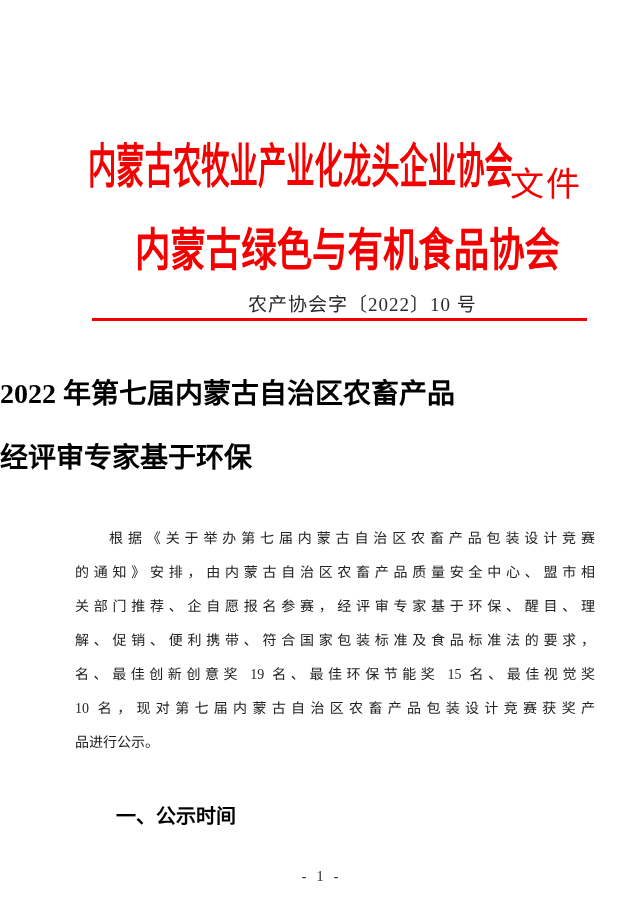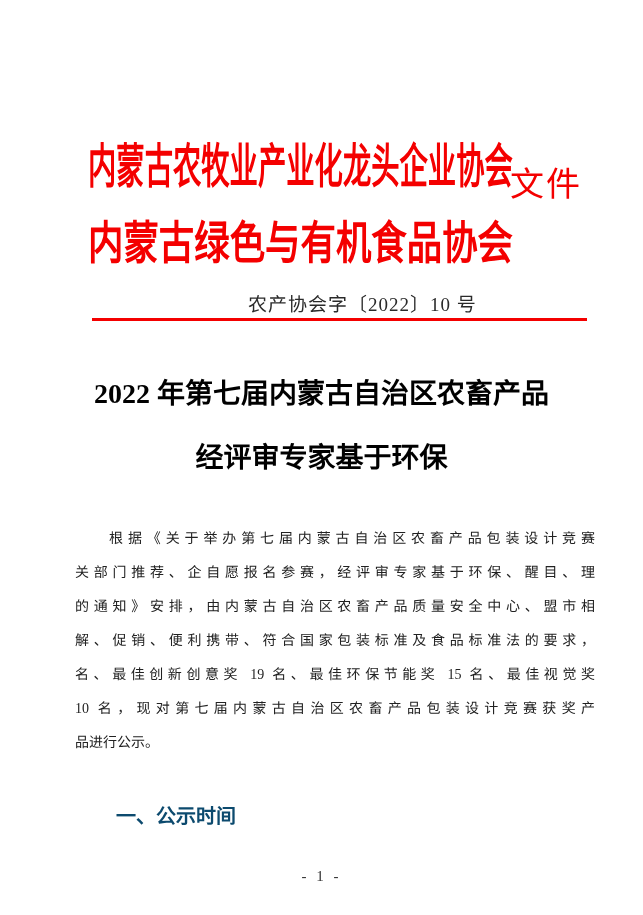--- a/index.html
+++ b/index.html
@@ -18,61 +18,61 @@
   }
   
   .org-line{position:absolute;left:88px;width:425px;overflow:visible;}
   .org-line .stretch{
     display:inline-block;white-space:nowrap;
     font-weight:bold;color:var(--red);
     transform-origin:left center;
   }
   .org-line-1{top:140px;height:54px;}
   .org-line-1 .stretch{font-size:48px;line-height:54px;transform:scaleX(0.59);}
-  .org-line-2{top:218px;height:52px;}
+  .org-line-2{top:225px;height:52px;margin-left:47px;}
   .org-line-2 .stretch{font-size:46px;line-height:52px;transform:scaleX(0.77);}
   .doc-word{
     position:absolute;left:510px;top:160px;
     font-size:34px;line-height:50px;font-weight:normal;color:var(--red);
     white-space:nowrap;letter-spacing:2px;
   }
   
   .doc-number{
     position:absolute;top:293px;left:0;width:100%;
     text-align:center;text-indent:58px;
     font-size:19px;line-height:24px;color:#2a2a2a;letter-spacing:1px;margin-left:12px;
   }
   .red-rule{
     position:absolute;top:318px;left:92px;width:495px;height:0;
     border:none;border-top:3px solid var(--red);margin:0;
   }
   
   .doc-title{
     position:absolute;top:374px;left:0;width:100%;
-    text-align:center;font-weight:bold;color:#000;
+    font-weight:bold;color:#000;
     font-size:28px;line-height:40px;margin:0;
   }
   .doc-title .title-line-2{margin-top:24px;}
   
   .doc-body{
     position:absolute;top:522px;left:75px;width:520px;
     font-size:14px;line-height:34px;color:var(--ink);
   }
   .body-line{
     text-align:justify;text-align-last:justify;
     word-break:break-all;
   }
   .body-line.first{text-indent:34px;}
   .body-line.last{text-align:left;text-align-last:left;}
   
   .section-heading{
     position:absolute;top:800px;left:75px;width:520px;
     text-indent:41px;
     font-family:"Liberation Sans","DejaVu Sans",sans-serif;
-    font-weight:bold;font-size:20px;line-height:32px;color:#0c4a6e;
+    font-weight:bold;font-size:20px;line-height:32px;color:#000000;
   }
   
   .page-footer{
     position:absolute;top:866px;left:0;width:100%;
     text-align:center;font-size:15px;line-height:20px;
     color:#333;letter-spacing:3px;
   }
 </style>
 </head>
 <body>
@@ -91,22 +91,22 @@
 
   <hr class="red-rule">
 
   <h1 class="doc-title">
     <div class="title-line-1">2022 年第七届内蒙古自治区农畜产品</div>
     <div class="title-line-2">经评审专家基于环保</div>
   </h1>
 
   <div class="doc-body">
     <div class="body-line first">根据《关于举办第七届内蒙古自治区农畜产品包装设计竞赛</div>
+    <div class="body-line">的通知》安排，由内蒙古自治区农畜产品质量安全中心、盟市相</div>
     <div class="body-line">关部门推荐、企自愿报名参赛，经评审专家基于环保、醒目、理</div>
-    <div class="body-line">的通知》安排，由内蒙古自治区农畜产品质量安全中心、盟市相</div>
     <div class="body-line">解、促销、便利携带、符合国家包装标准及食品标准法的要求，</div>
     <div class="body-line">名、最佳创新创意奖 19 名、最佳环保节能奖 15 名、最佳视觉奖</div>
     <div class="body-line">10 名，现对第七届内蒙古自治区农畜产品包装设计竞赛获奖产</div>
     <div class="body-line last">品进行公示。</div>
   </div>
 
   <div class="section-heading">一、公示时间</div>
 
   <div class="page-footer">- 1 -</div>
 

